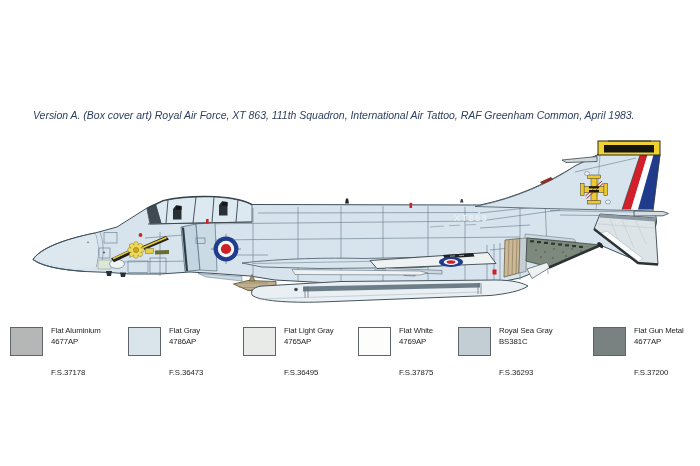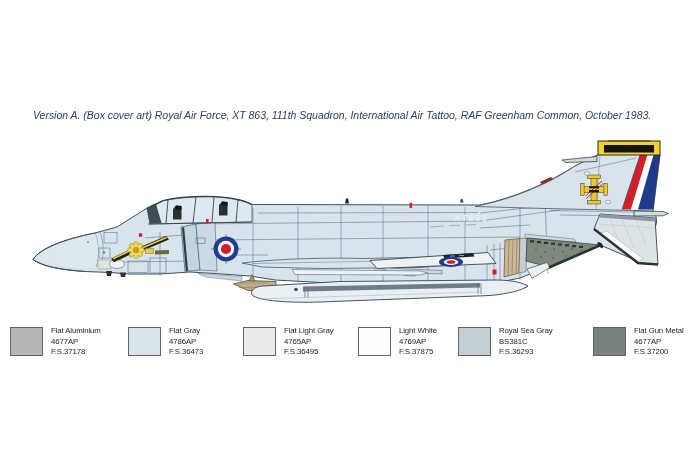--- a/index.html
+++ b/index.html
@@ -7,27 +7,27 @@
        font-family:"Liberation Sans", sans-serif;}
   .caption{position:absolute;left:33px;top:109px;width:640px;
            font-size:10.5px;font-style:italic;color:#2c3e5f;letter-spacing:-0.02px;}
   svg.plane{position:absolute;left:0;top:0;}
   .swatches{position:absolute;left:0;top:0;width:700px;height:354px;padding-left:31px;}
   .swatch{position:absolute;top:326px;}
   .swatch .box{position:absolute;left:0;top:1px;width:33px;height:29px;
                border:1px solid #5f6468;box-sizing:border-box;}
   .swatch .lbl{position:absolute;left:41px;top:0;width:110px;
                font-size:7.8px;color:#1b1d1f;line-height:10.6px;white-space:nowrap;letter-spacing:-0.1px;}
-  .swatch .lbl .fs{display:block;margin-top:0;}
+  .swatch .lbl .fs{display:block;margin-top:21px;}
   .swatch .lbl span{display:block;}
 </style>
 </head>
 <body>
 
-<div class="caption">Version A. (Box cover art) Royal Air Force, XT 863, 111th Squadron, International Air Tattoo, RAF Greenham Common, October 1983.</div>
+<div class="caption">Version A. (Box cover art) Royal Air Force, XT 863, 111th Squadron, International Air Tattoo, RAF Greenham Common, April 1983.</div>
 
 <svg class="plane" width="700" height="466" viewBox="0 0 700 466">
 
   <g>
     <path d="M33,259.5
              C40,248.5 63,239.5 95,233
              L117,227
              L147,208
              C160,200 185,197 205,197
              C225,197 243,200 252,204.5
@@ -351,21 +351,21 @@
     <div class="box" style="background-color: rgb(233, 235, 232);"></div>
     <div class="lbl">
         <span>Flat Light Gray</span>
         <span>4765AP</span>
         <span class="fs">F.S.36495</span>
       </div>
   </div>
   <div class="swatch" style="left:358px">
     <div class="box" style="background-color: rgb(253, 253, 251);"></div>
     <div class="lbl">
-        <span>Light White</span>
+        <span>Flat White</span>
         <span>4769AP</span>
         <span class="fs">F.S.37875</span>
       </div>
   </div>
   <div class="swatch" style="left:458px">
     <div class="box" style="background-color: rgb(194, 206, 212);"></div>
     <div class="lbl">
         <span>Royal Sea Gray</span>
         <span>BS381C</span>
         <span class="fs">F.S.36293</span>

